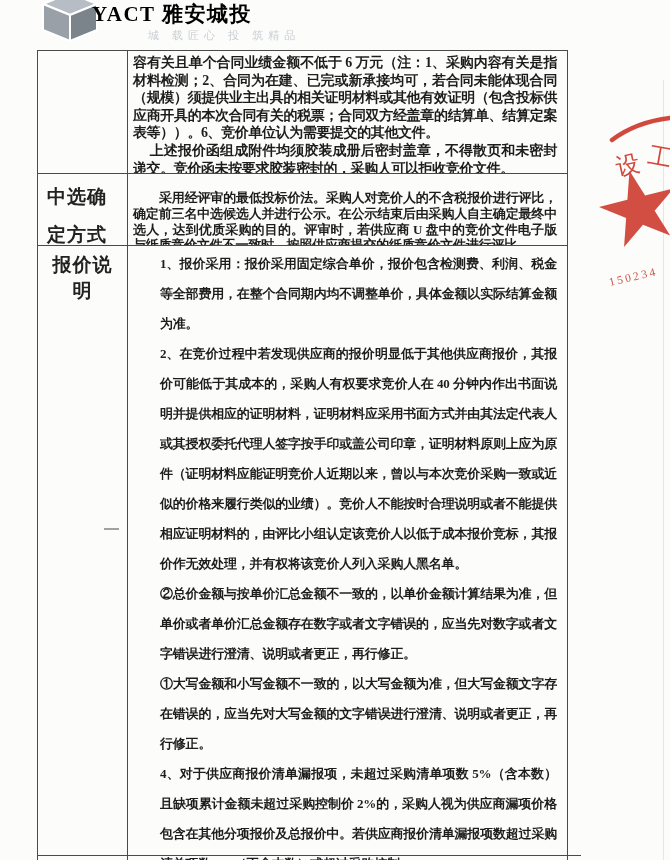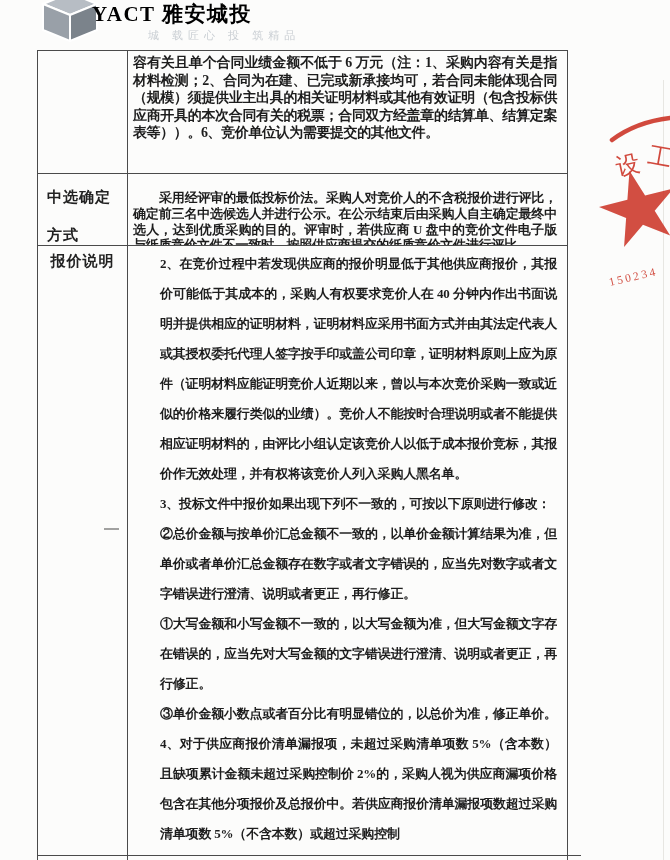--- a/index.html
+++ b/index.html
@@ -32,21 +32,21 @@
     position:absolute; left:37px; top:50px; width:531px;
     border:1.4px solid #4a4a4a; border-bottom:none;
     background:transparent;
     font-weight:bold;
   }
   .t-row { display:flex; border-bottom:1.4px solid #4a4a4a; }
   .t-row.last { border-bottom:none;gap:27px; }
   .l-cell {
     width:90px; flex:0 0 90px;
     border-right:1.4px solid #4a4a4a;
-    font-size:15px; color:#222;
+    font-size:19px; color:#222;
   }
   .c-cell { flex:1; padding:3px 10px 2px 5px; overflow:hidden; }
   .c-cell p { text-align:justify; text-justify:inter-character; color:#1d1d1d; }
 
   .row1 { height:123px; }
   .row1 .c-cell p { font-size:14px; line-height:17.6px; letter-spacing:-0.4px; }
   .row2 { height:72px; }
   .row2 .c-cell p { font-size:13px; line-height:15.8px; letter-spacing:-0.2px;margin-top:13px; }
   .row3 { height:623px; }
   .row3 .c-cell p { font-size:13px; line-height:30px; letter-spacing:-0.2px; }
@@ -93,38 +93,38 @@
   </svg>
   <div class="brand-title">YACT 雅安城投</div>
   <div class="brand-tagline">城 载匠心 投 筑精品</div>
 
   <div class="doc-table">
 
     <div class="t-row row1">
       <div class="l-cell"></div>
       <div class="c-cell">
         <p>容有关且单个合同业绩金额不低于 6 万元（注：1、采购内容有关是指材料检测；2、合同为在建、已完或新承接均可，若合同未能体现合同（规模）须提供业主出具的相关证明材料或其他有效证明（包含投标供应商开具的本次合同有关的税票；合同双方经盖章的结算单、结算定案表等））。6、竞价单位认为需要提交的其他文件。</p>
+        <p class="indent1">上述报价函组成附件均须胶装成册后密封盖章，不得散页和未密封递交。竞价函未按要求胶装密封的，采购人可以拒收竞价文件。</p>
       </div>
     </div>
 
     <div class="t-row row2">
       <div class="l-cell label-a">中选确定方式</div>
       <div class="c-cell">
         <p class="indent2">采用经评审的最低投标价法。采购人对竞价人的不含税报价进行评比，确定前三名中选候选人并进行公示。在公示结束后由采购人自主确定最终中选人，达到优质采购的目的。评审时，若供应商 U 盘中的竞价文件电子版与纸质竞价文件不一致时，按照供应商提交的纸质竞价文件进行评比。</p>
       </div>
     </div>
 
     <div class="t-row row3 last">
       <div class="l-cell label-b">报价说明</div>
       <div class="c-cell">
+        <p>1、报价采用：报价采用固定综合单价，报价包含检测费、利润、税金等全部费用，在整个合同期内均不调整单价，具体金额以实际结算金额为准。</p>
         <p>2、在竞价过程中若发现供应商的报价明显低于其他供应商报价，其报价可能低于其成本的，采购人有权要求竞价人在 40 分钟内作出书面说明并提供相应的证明材料，证明材料应采用书面方式并由其法定代表人或其授权委托代理人签字按手印或盖公司印章，证明材料原则上应为原件（证明材料应能证明竞价人近期以来，曾以与本次竞价采购一致或近似的价格来履行类似的业绩）。竞价人不能按时合理说明或者不能提供相应证明材料的，由评比小组认定该竞价人以低于成本报价竞标，其报价作无效处理，并有权将该竞价人列入采购人黑名单。</p>
-        <p>3、投标文件中报价如果出现下列不一致的，可按以下原则进行修改：</p>
         <p>②总价金额与按单价汇总金额不一致的，以单价金额计算结果为准，但单价或者单价汇总金额存在数字或者文字错误的，应当先对数字或者文字错误进行澄清、说明或者更正，再行修正。</p>
         <p>①大写金额和小写金额不一致的，以大写金额为准，但大写金额文字存在错误的，应当先对大写金额的文字错误进行澄清、说明或者更正，再行修正。</p>
-        <p>③单价金额小数点或者百分比有明显错位的，以总价为准，修正单价。</p>
         <p>4、对于供应商报价清单漏报项，未超过采购清单项数 5%（含本数）且缺项累计金额未超过采购控制价 2%的，采购人视为供应商漏项价格包含在其他分项报价及总报价中。若供应商报价清单漏报项数超过采购清单项数 5%（不含本数）或超过采购控制</p>
       </div>
     </div>
 
   </div>
 
   <div class="bottom-line"></div>
   <div class="margin-dash"></div>
   <div class="paper-edge"></div>
 

